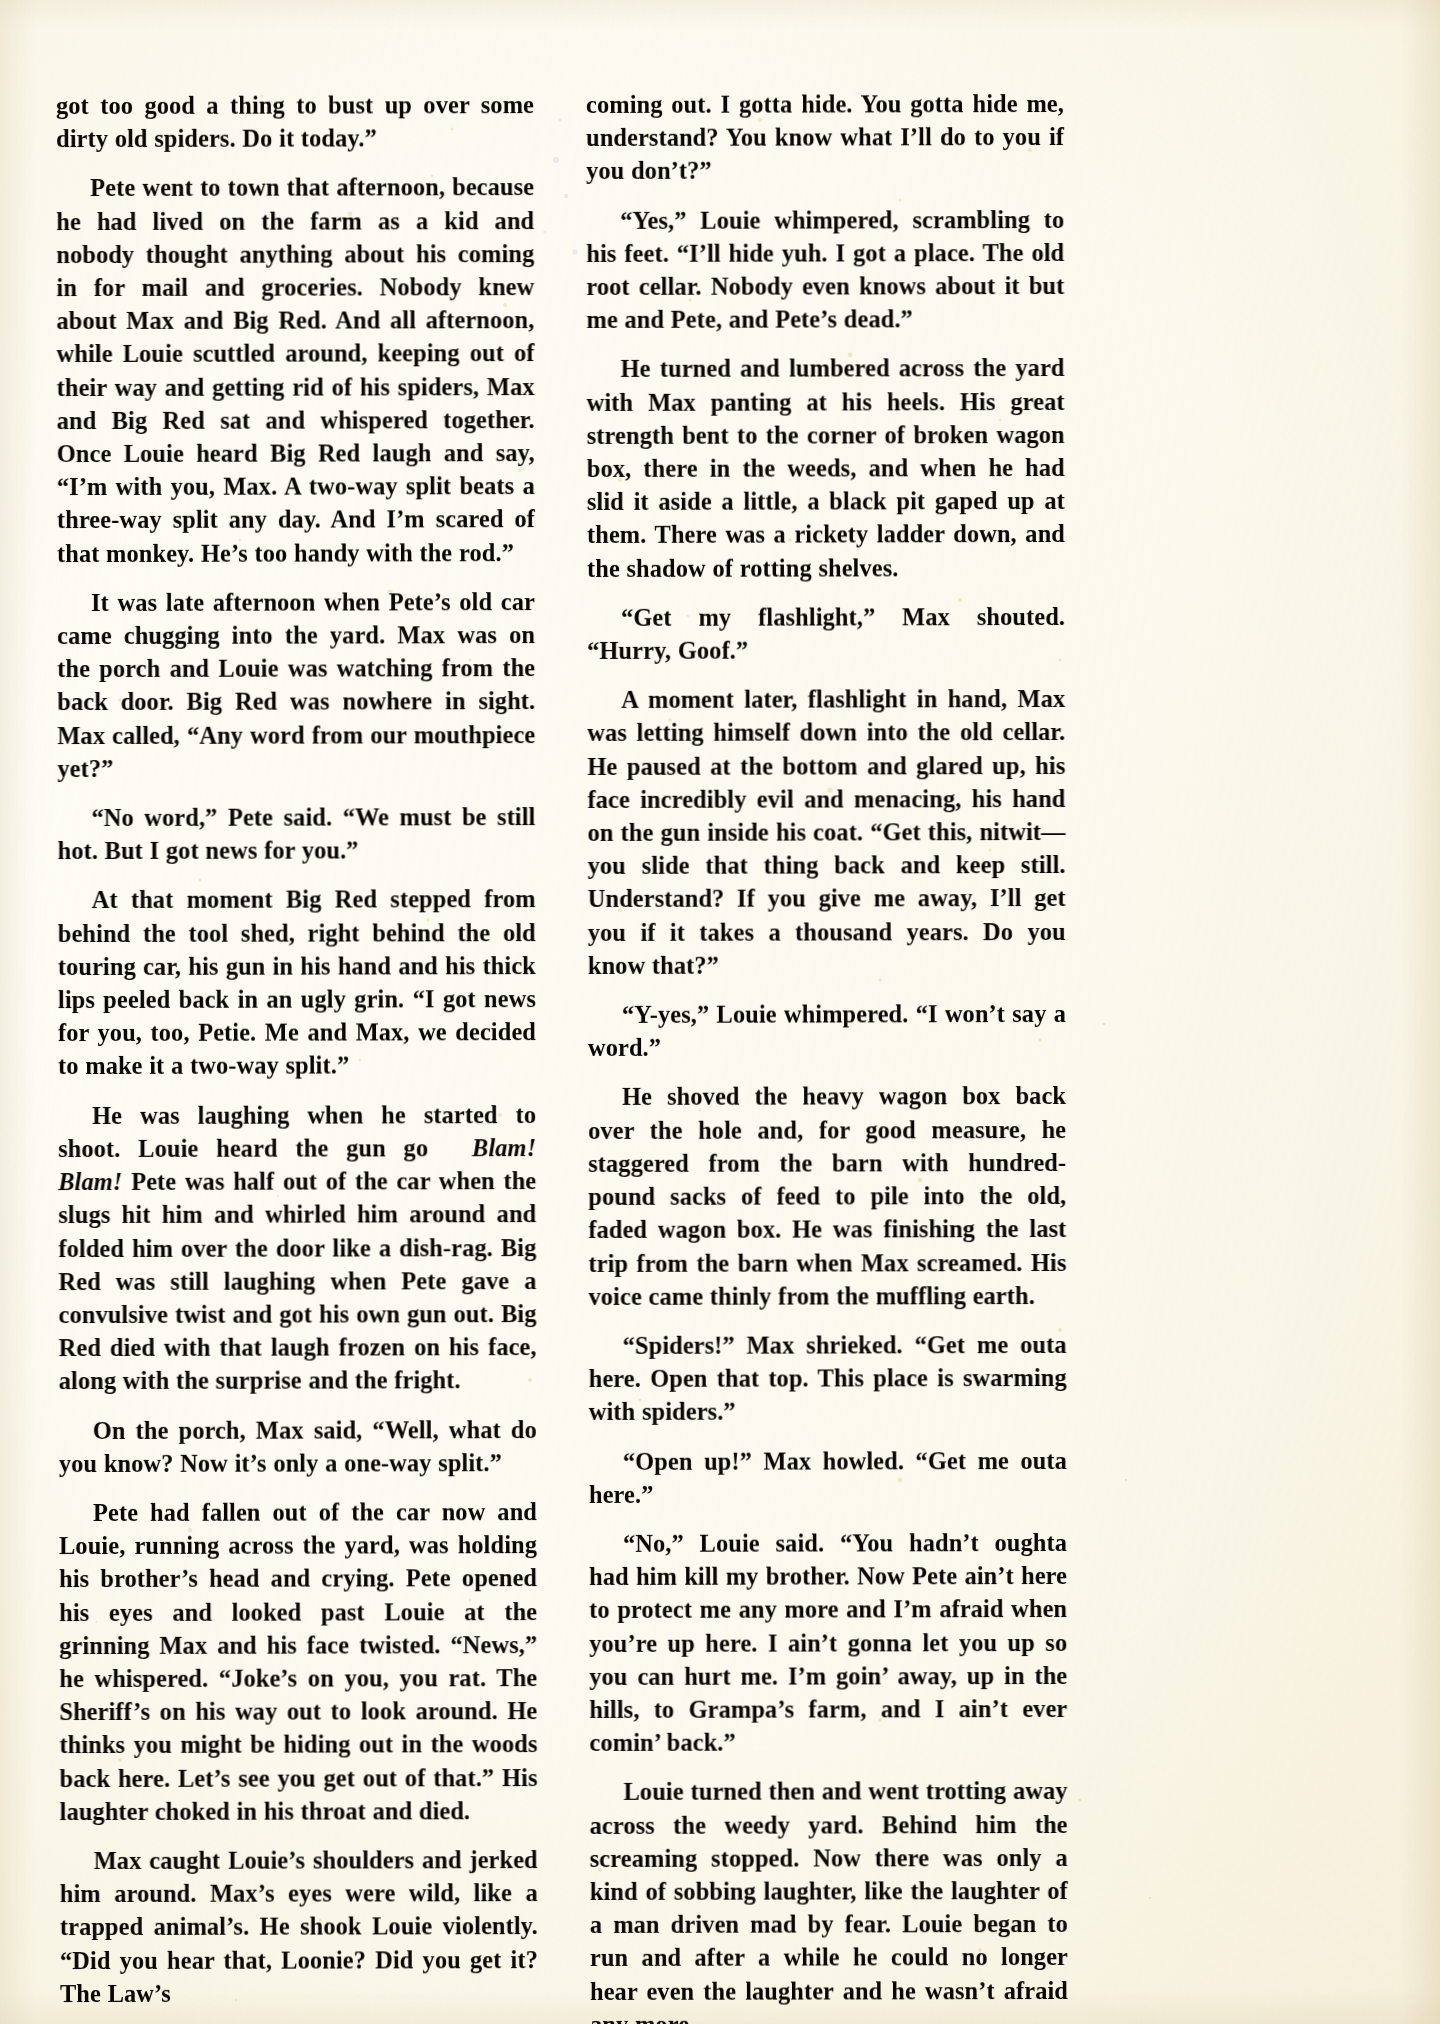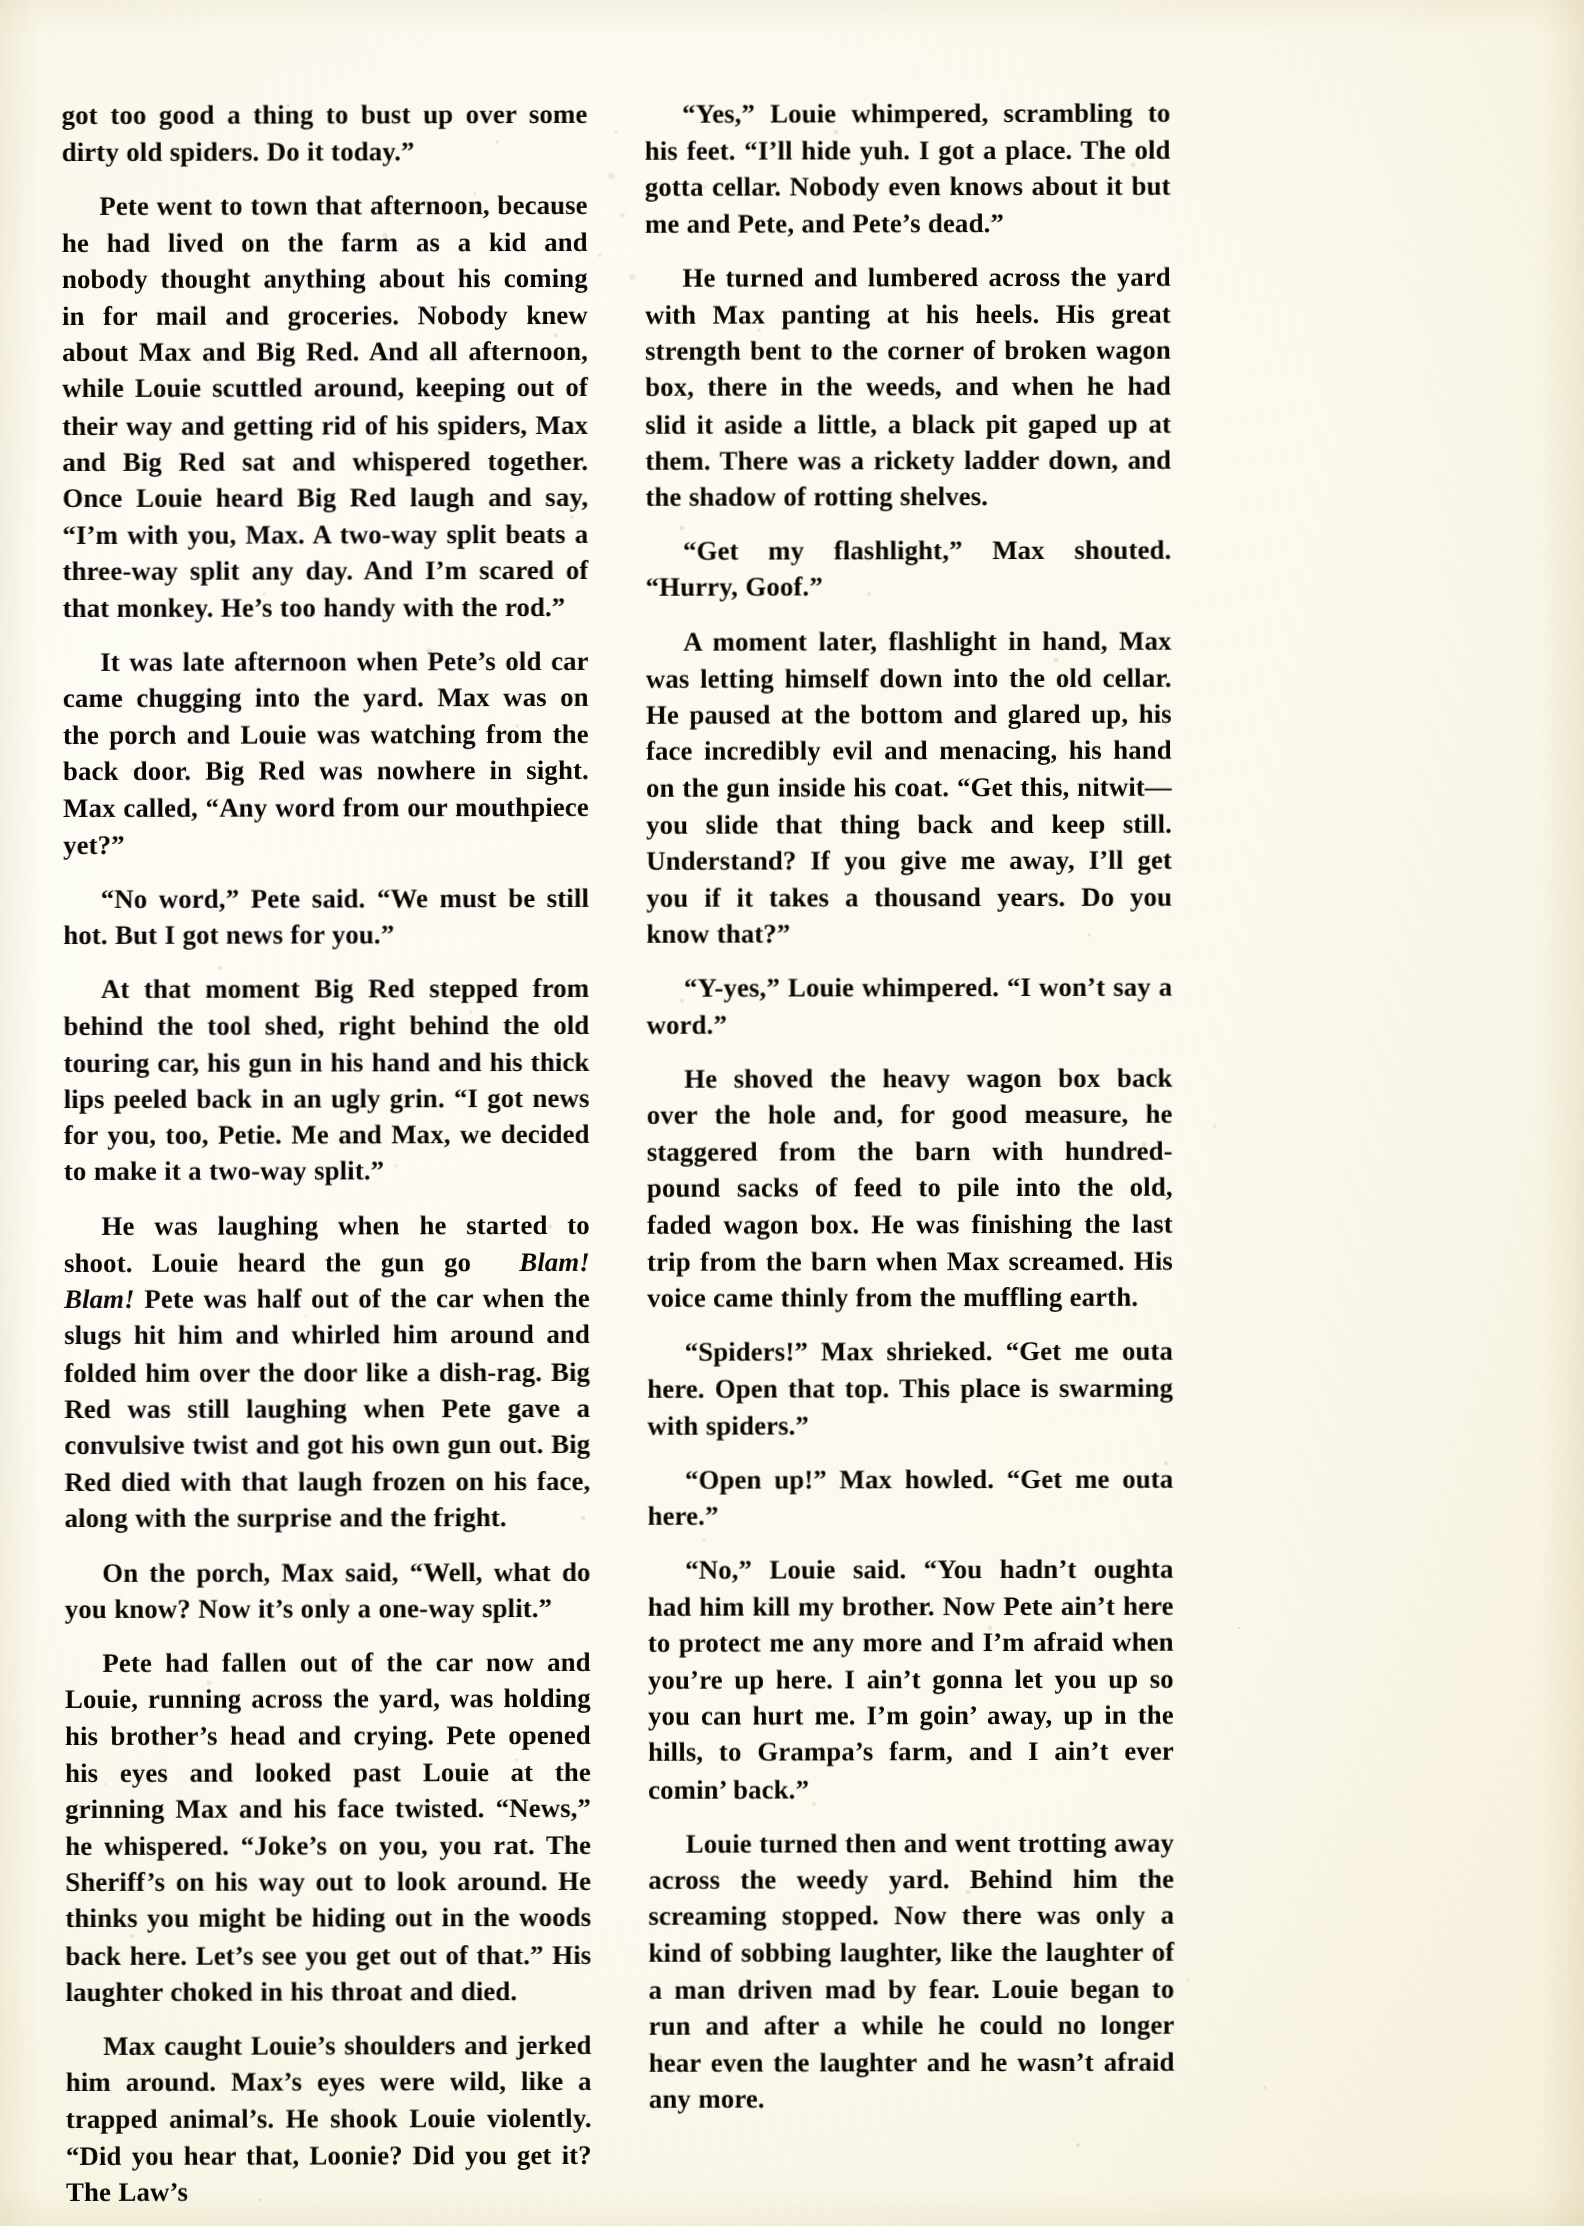--- a/index.html
+++ b/index.html
@@ -188,21 +188,22 @@
       <p class="para">It was late afternoon when Pete’s old car came chugging into the yard. Max was on the porch and Louie was watching from the back door. Big Red was nowhere in sight. Max called, “Any word from our mouthpiece yet?”</p>
       <p class="para">“No word,” Pete said. “We must be still hot. But I got news for you.”</p>
       <p class="para">At that moment Big Red stepped from behind the tool shed, right behind the old touring car, his gun in his hand and his thick lips peeled back in an ugly grin. “I got news for you, too, Petie. Me and Max, we decided to make it a two-way split.”</p>
       <p class="para">He was laughing when he started to shoot. Louie heard the gun go <i>Blam! Blam!</i> Pete was half out of the car when the slugs hit him and whirled him around and folded him over the door like a dish-rag. Big Red was still laughing when Pete gave a convulsive twist and got his own gun out. Big Red died with that laugh frozen on his face, along with the surprise and the fright.</p>
       <p class="para">On the porch, Max said, “Well, what do you know? Now it’s only a one-way split.”</p>
       <p class="para">Pete had fallen out of the car now and Louie, running across the yard, was holding his brother’s head and crying. Pete opened his eyes and looked past Louie at the grinning Max and his face twisted. “News,” he whispered. “Joke’s on you, you rat. The Sheriff’s on his way out to look around. He thinks you might be hiding out in the woods back here. Let’s see you get out of that.” His laughter choked in his throat and died.</p>
       <p class="para">Max caught Louie’s shoulders and jerked him around. Max’s eyes were wild, like a trapped animal’s. He shook Louie violently. “Did you hear that, Loonie? Did you get it? The Law’s</p>
     </div>
 
     <div class="col col-right">
-      <p class="para">“Yes,” Louie whimpered, scrambling to his feet. “I’ll hide yuh. I got a place. The old gotta cellar. Nobody even knows about it but me and Pete, and Pete’s dead.”</p>
+      <p class="para first">coming out. I gotta hide. You gotta hide me, understand? You know what I’ll do to you if you don’t?”</p>
+      <p class="para">“Yes,” Louie whimpered, scrambling to his feet. “I’ll hide yuh. I got a place. The old root cellar. Nobody even knows about it but me and Pete, and Pete’s dead.”</p>
       <p class="para">He turned and lumbered across the yard with Max panting at his heels. His great strength bent to the corner of broken wagon box, there in the weeds, and when he had slid it aside a little, a black pit gaped up at them. There was a rickety ladder down, and the shadow of rotting shelves.</p>
       <p class="para">“Get my flashlight,” Max shouted. “Hurry, Goof.”</p>
       <p class="para">A moment later, flashlight in hand, Max was letting himself down into the old cellar. He paused at the bottom and glared up, his face incredibly evil and menacing, his hand on the gun inside his coat. “Get this, nitwit—you slide that thing back and keep still. Understand? If you give me away, I’ll get you if it takes a thousand years. Do you know that?”</p>
       <p class="para">“Y-yes,” Louie whimpered. “I won’t say a word.”</p>
       <p class="para">He shoved the heavy wagon box back over the hole and, for good measure, he staggered from the barn with hundred-pound sacks of feed to pile into the old, faded wagon box. He was finishing the last trip from the barn when Max screamed. His voice came thinly from the muffling earth.</p>
       <p class="para">“Spiders!” Max shrieked. “Get me outa here. Open that top. This place is swarming with spiders.”</p>
       <p class="para">“Open up!” Max howled. “Get me outa here.”</p>
       <p class="para">“No,” Louie said. “You hadn’t oughta had him kill my brother. Now Pete ain’t here to protect me any more and I’m afraid when you’re up here. I ain’t gonna let you up so you can hurt me. I’m goin’ away, up in the hills, to Grampa’s farm, and I ain’t ever comin’ back.”</p>
       <p class="para">Louie turned then and went trotting away across the weedy yard. Behind him the screaming stopped. Now there was only a kind of sobbing laughter, like the laughter of a man driven mad by fear. Louie began to run and after a while he could no longer hear even the laughter and he wasn’t afraid any more.</p>
     </div>

